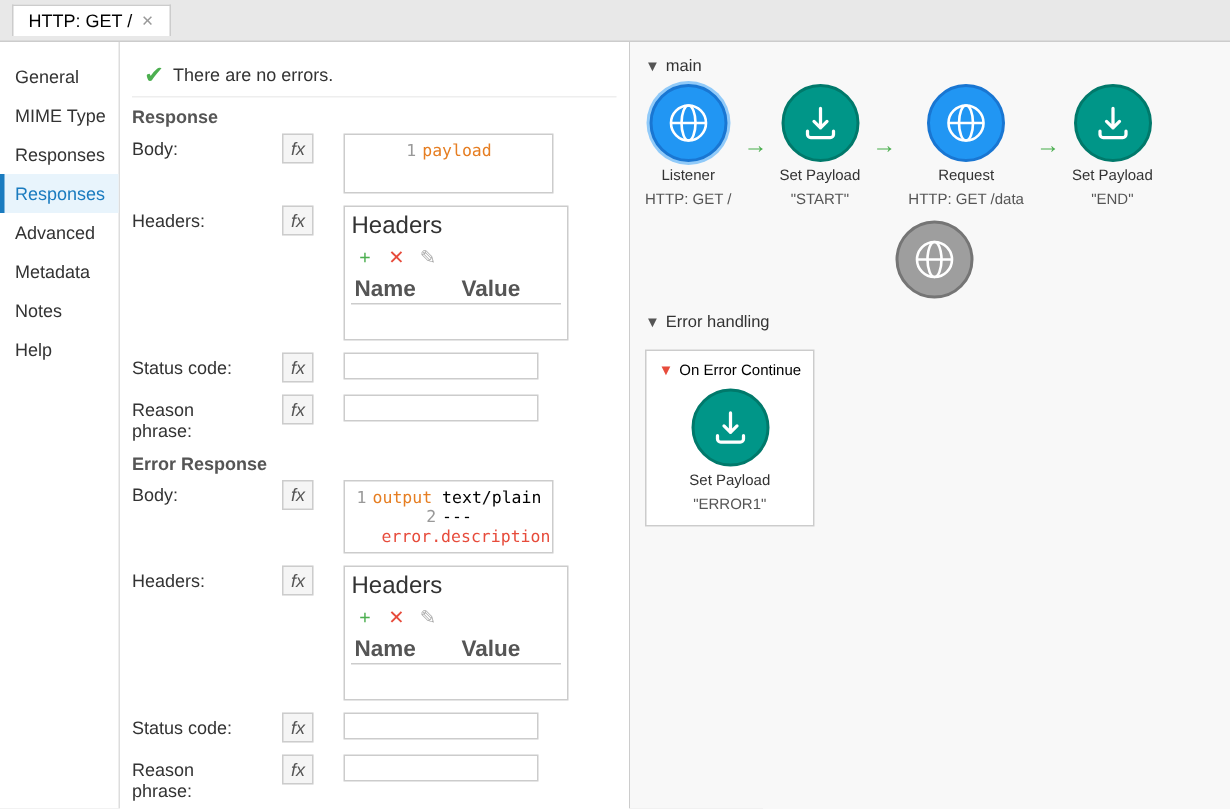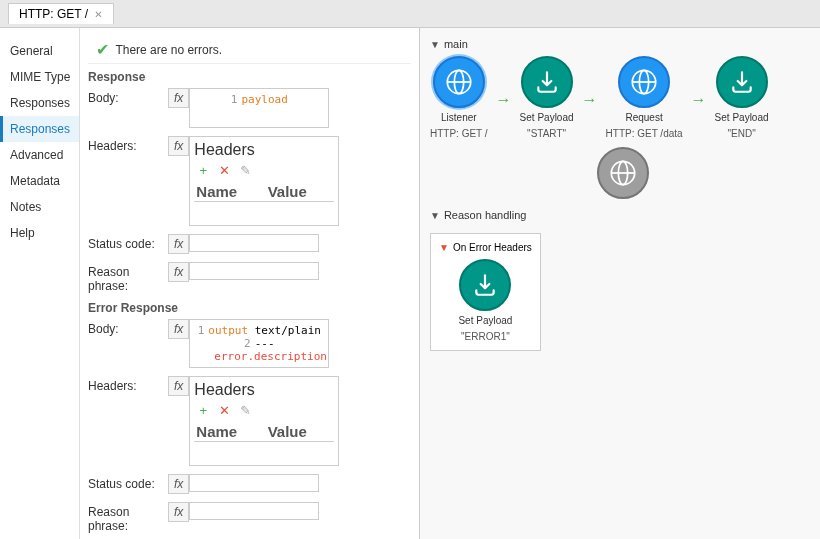--- a/index.html
+++ b/index.html
@@ -97,21 +97,21 @@
       font-size: 12px;
       font-weight: bold;
       color: #555;
       margin: 6px 0 4px 0;
     }
     
     .form-row {
       display: flex;
       align-items: flex-start;
       margin-bottom: 8px;
-      gap: 0;
+      gap: 20px;
     }
     .form-label {
       width: 80px;
       font-size: 12px;
       color: #333;
       padding-top: 3px;
       flex-shrink: 0;
     }
     .fx-btn {
       background: #f5f5f5;
@@ -471,28 +471,28 @@
                 </svg>
             </div>
           </div>
         </div>
       </div>
     </div>
 
     <div class="flow-section" style="margin-top:10px;">
       <div class="flow-section-title">
         <span class="triangle">▼</span>
-        <span>Reason handling</span>
+        <span>Error handling</span>
       </div>
 
       
       <div class="error-box">
         <div class="error-box-title">
           <span class="triangle" style="color:#e74c3c;">▼</span>
-          <span>On Error Headers</span>
+          <span>On Error Continue</span>
         </div>
         <div class="flow-node">
           <div class="node-circle teal">
             <svg width="26" height="26" viewBox="0 0 24 24" fill="white">
                 <path d="M12 3v12m0 0l-4-4m4 4l4-4M4 17v2a2 2 0 002 2h12a2 2 0 002-2v-2" stroke="white" stroke-width="2" fill="none" stroke-linecap="round"></path>
               </svg>
           </div>
           <div class="node-label">Set Payload</div>
           <div class="node-sublabel">"ERROR1"</div>
         </div>

